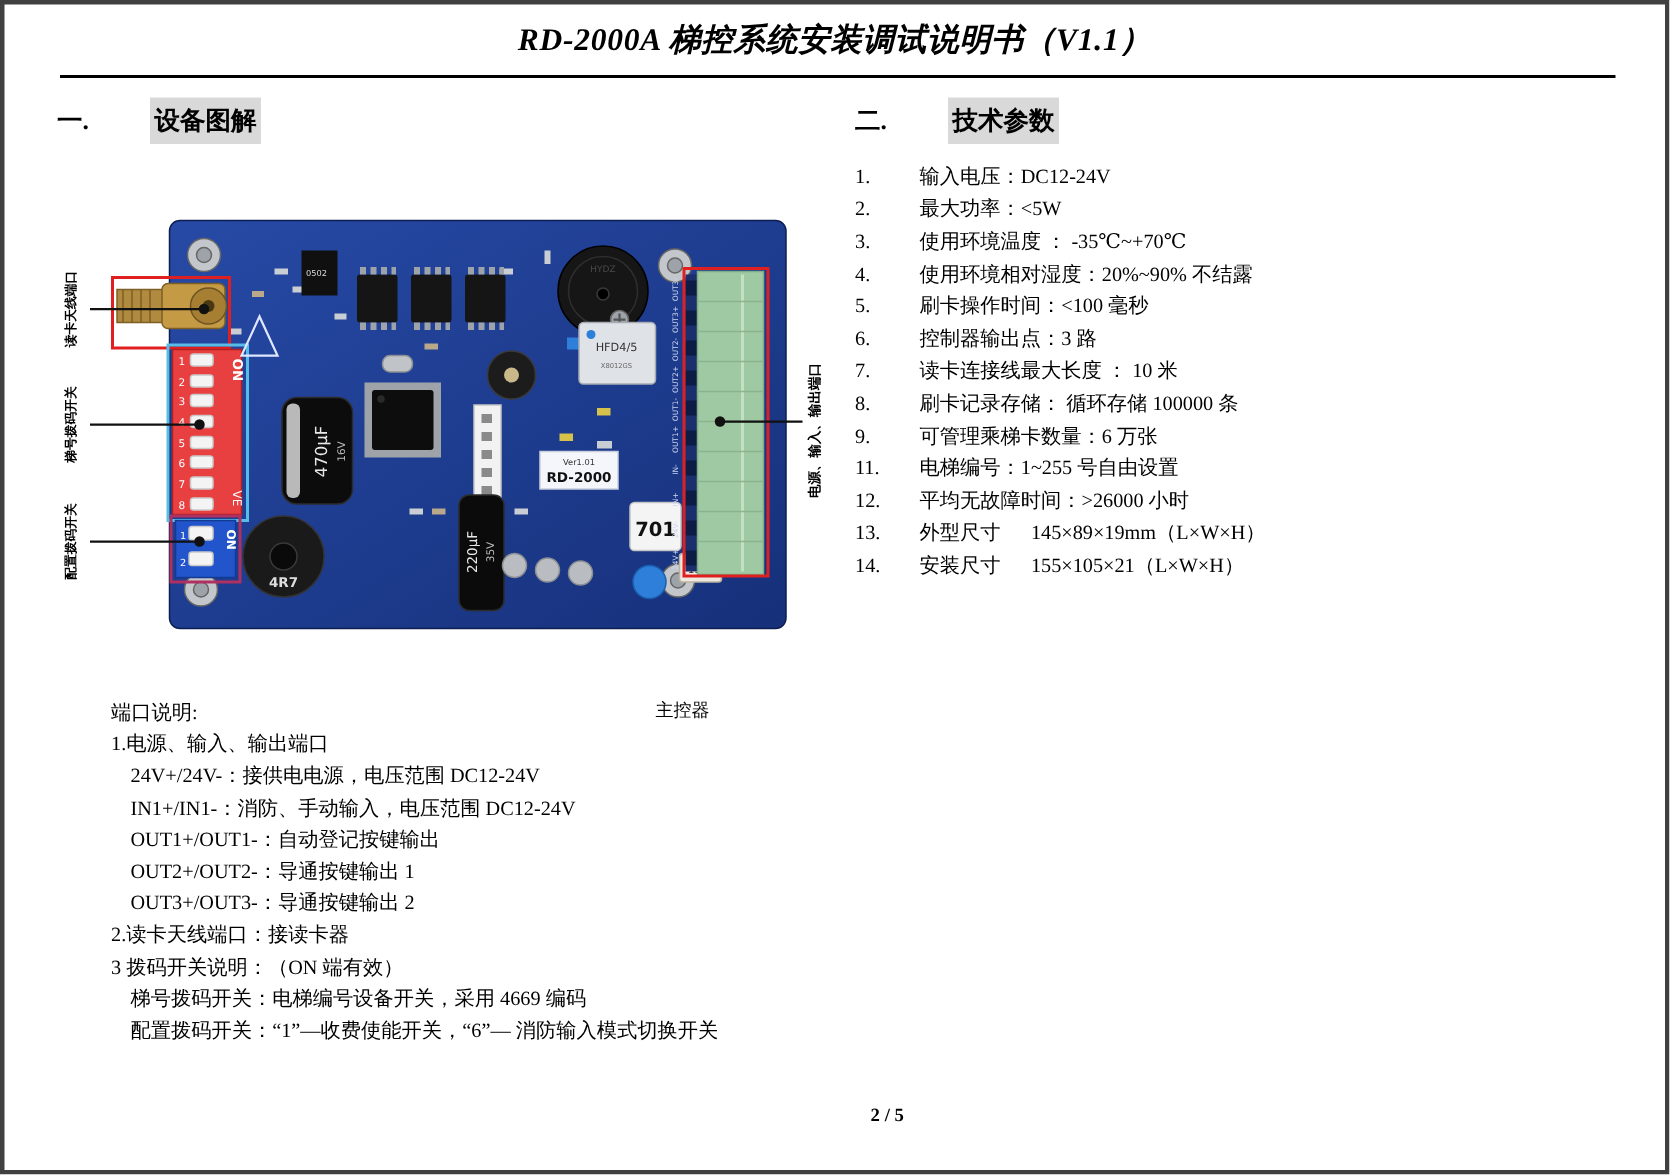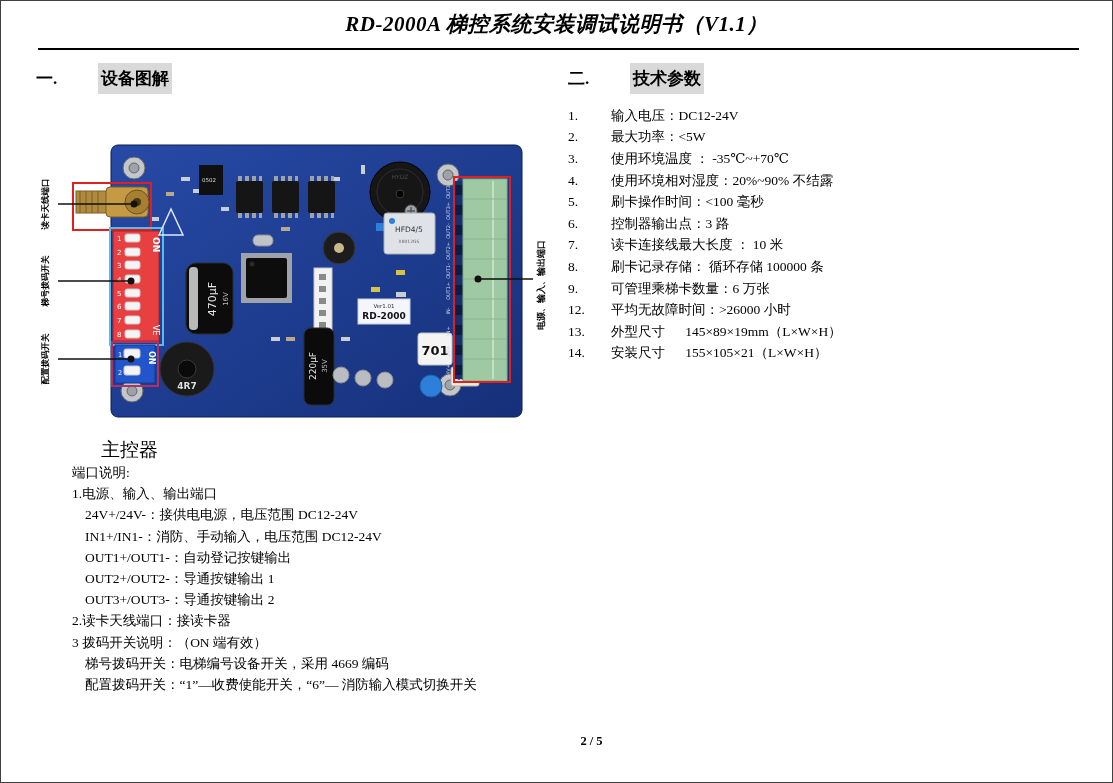--- a/index.html
+++ b/index.html
@@ -1,29 +1,29 @@
 <!DOCTYPE html>
 <html><head>
 <meta charset="utf-8">
 <style>
   html,body{margin:0;padding:0;background:#fff;}
-  .page{position:relative;width:1113px;height:783px;background:#fff;border:1px solid #404040;
+  .page{position:relative;width:1113px;height:783px;background:#fff;border:3px solid #404040;
         box-sizing:border-box;font-family:"Liberation Serif","DejaVu Serif",serif;color:#000;overflow:hidden;}
   .title{position:absolute;top:9px;left:0;width:100%;text-align:center;
          font-size:21px;font-weight:bold;font-style:italic;letter-spacing:.5px;}
   .rule{position:absolute;left:37px;right:33px;top:47px;height:2px;background:#000;}
   .sec{position:absolute;font-size:17px;font-weight:bold;display:flex;align-items:baseline;}
   .sec .num{width:62px;}
   .sec .hl{background:#d9d9d9;padding:4px 3px;}
   .tech{position:absolute;left:567px;top:104px;width:540px;font-size:13.5px;}
   .trow{display:flex;height:21.6px;align-items:center;}
   .trow .tnum{width:43px;flex:none;}
   .trow .ttxt{white-space:pre;}
   .figure{position:absolute;left:30px;top:136px;width:540px;height:296px;}
-  .caption{position:absolute;left:100px;top:436px;width:370px;text-align:left;font-size:19px;}
+  .caption{position:absolute;left:100px;top:462px;width:370px;text-align:right;font-size:12px;}
   .ports{position:absolute;left:35px;top:461px;font-size:13.5px;margin-left:36px;}
   .pline{height:21.2px;line-height:21.2px;white-space:pre;}
   .pline.ind{padding-left:13px;}
   .pagenum{position:absolute;left:0;top:733px;width:100%;text-align:center;font-size:12.5px;font-weight:bold;padding-left:35px;}
   svg text{font-family:"DejaVu Sans","Liberation Sans",sans-serif;}
 </style>
 </head>
 <body>
 
 <div class="page">
@@ -69,20 +69,24 @@
         <span class="tnum">7.</span>
         <span class="ttxt">读卡连接线最大长度 ： 10 米</span>
       </div>
     <div class="trow">
         <span class="tnum">8.</span>
         <span class="ttxt">刷卡记录存储： 循环存储 100000 条</span>
       </div>
     <div class="trow">
         <span class="tnum">9.</span>
         <span class="ttxt">可管理乘梯卡数量：6 万张</span>
+      </div>
+    <div class="trow">
+        <span class="tnum">11.</span>
+        <span class="ttxt">电梯编号：1~255 号自由设置</span>
       </div>
     <div class="trow">
         <span class="tnum">12.</span>
         <span class="ttxt">平均无故障时间：&gt;26000 小时</span>
       </div>
     <div class="trow">
         <span class="tnum">13.</span>
         <span class="ttxt">外型尺寸      145×89×19mm（L×W×H）</span>
       </div>
     <div class="trow">

